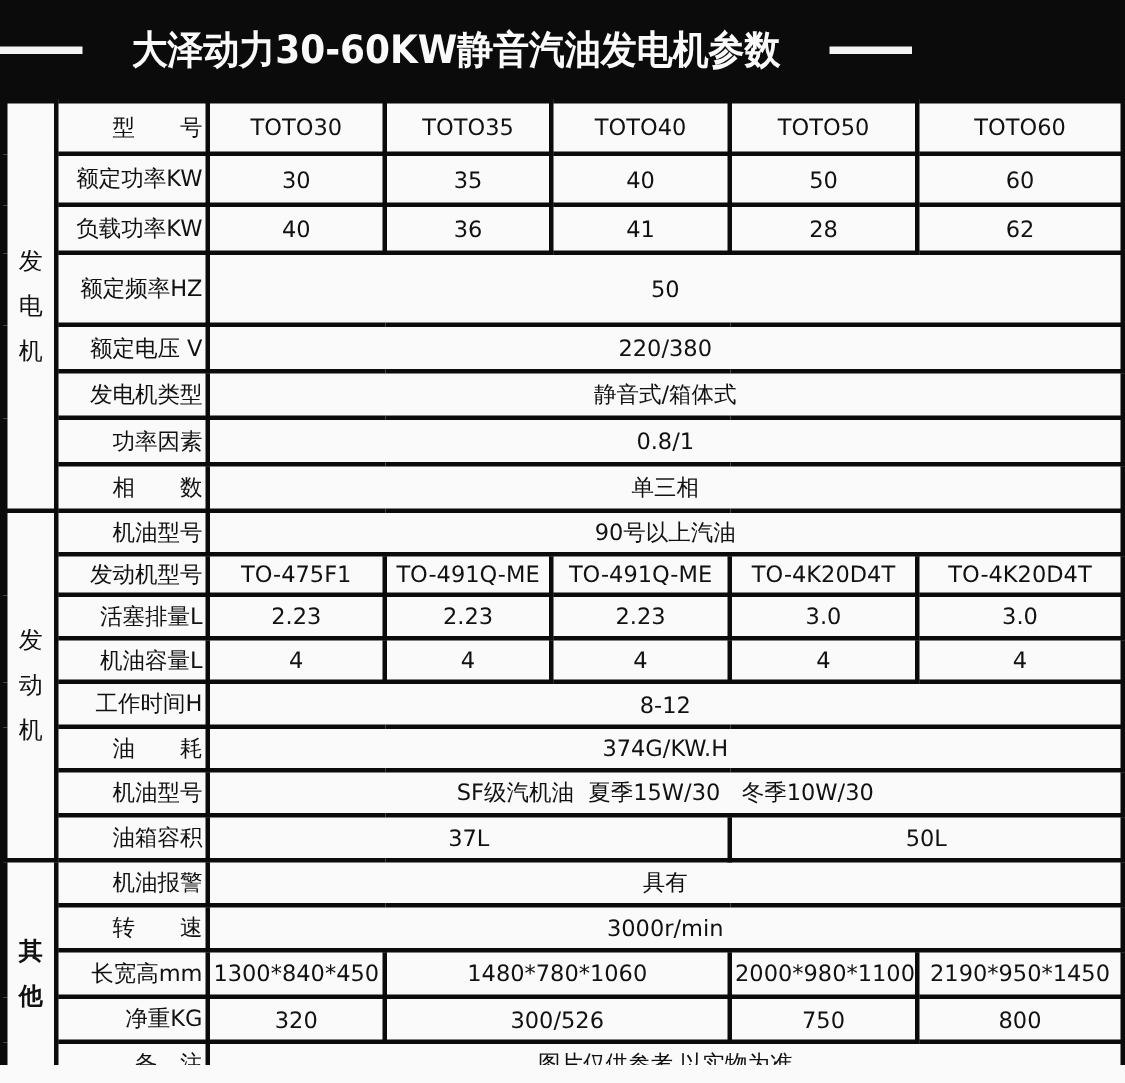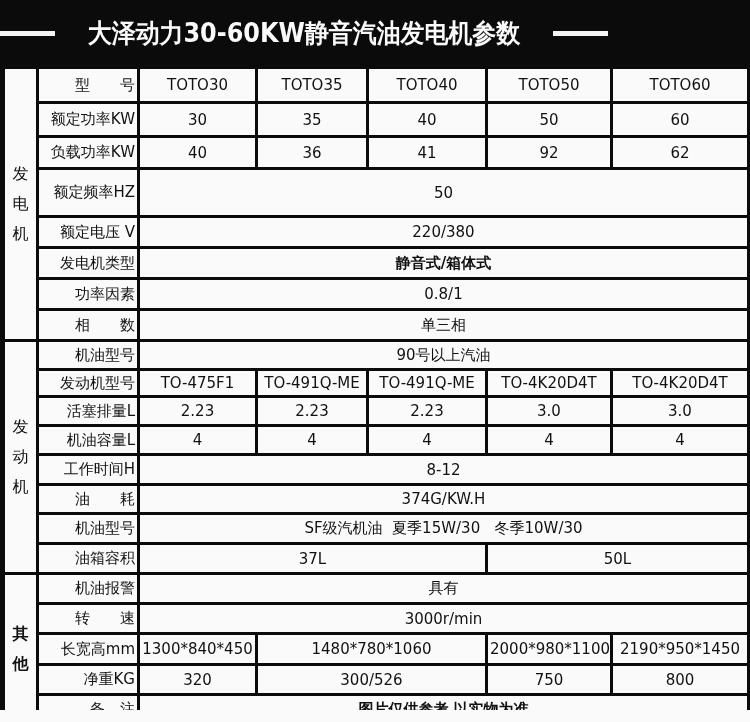--- a/index.html
+++ b/index.html
@@ -20,21 +20,21 @@
     border:3px solid #0b0b0b; height:24px; padding:0 2px;
     font-size:15px; text-align:center; vertical-align:middle; white-space:nowrap;
     overflow:hidden;
   }
   table.spec td.label { text-align:right; padding-left:6px; font-size:15px; }
   table.spec td.group {
     font-size:16px; line-height:30px; text-align:center; vertical-align:middle;
   }
   table.spec td.group span { display:block; }
   table.spec td.group.bold { font-weight:bold; }
-  td.bold-cell { font-weight:bold;margin-left:15px; }
+  td.bold-cell { font-weight:normal;margin-left:15px; }
   .bottom-fill { position:absolute; left:0; top:710px; width:750px; height:12px; background:#fafafa; }
 </style>
 </head>
 <body>
 
 <div class="title-wrap">
   <div class="bar"></div>
   <div class="txt">大泽动力30-60KW静音汽油发电机参数</div>
   <div class="bar"></div>
 </div>
@@ -70,21 +70,21 @@
       <td>35</td>
       <td>40</td>
       <td>50</td>
       <td>60</td>
     </tr>
     <tr style="height:32px">
       <td class="label">负载功率KW</td>
       <td>40</td>
       <td>36</td>
       <td>41</td>
-      <td>92</td>
+      <td>28</td>
       <td>62</td>
     </tr>
     <tr style="height:48px">
       <td class="label">额定频率HZ</td>
       <td colspan="5">50</td>
     </tr>
     <tr style="height:31px">
       <td class="label">额定电压 V</td>
       <td colspan="5">220/380</td>
     </tr>

